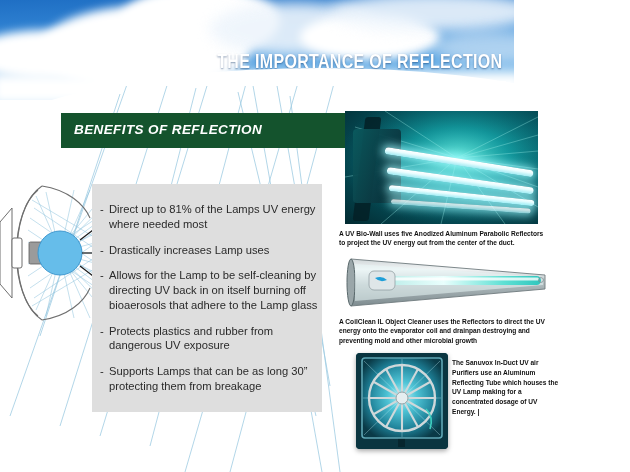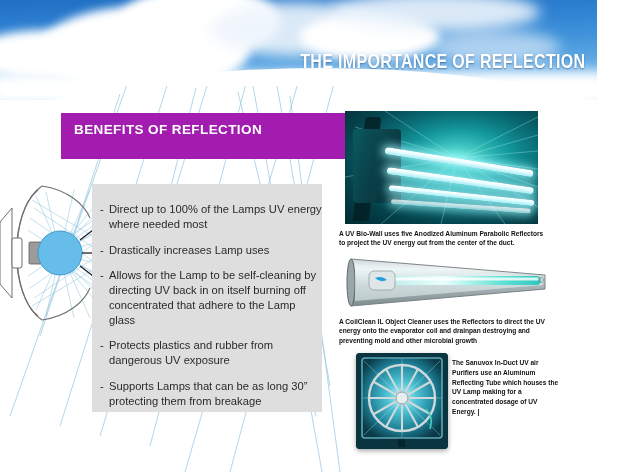--- a/index.html
+++ b/index.html
@@ -1,38 +1,38 @@
 <!DOCTYPE html>
 <html><head>
 <meta charset="utf-8">
 <style>
   html,body{margin:0;padding:0;background:#fff;}
   body{width:630px;height:472px;overflow:hidden;font-family:"Liberation Sans",sans-serif;}
   .slide{position:relative;width:630px;height:472px;background:#ffffff;overflow:hidden;}
 
   
-  .header{position:absolute;left:0;top:0;width:597px;height:100px;overflow:hidden;}
+  .header{position:absolute;left:0;top:0;width:514px;height:100px;overflow:hidden;}
   .sky{position:absolute;inset:0;
        background:linear-gradient(178deg,#1f6fc4 0%,#2d7fd0 22%,#3f92da 45%,#5fa9e4 66%,#8cc4ee 82%,#b9daf4 100%);}
   .cloud{position:absolute;border-radius:50%;background:#ffffff;filter:blur(5px);}
   .cloud2{position:absolute;border-radius:50%;background:#eef5fc;filter:blur(7px);opacity:.9;}
   .cloudband{position:absolute;left:-10px;right:-10px;bottom:-6px;height:34px;background:#ffffff;filter:blur(6px);}
   .headercurve{position:absolute;left:-40px;bottom:-64px;width:720px;height:96px;background:#ffffff;
       border-radius:50% 50% 0 0 / 100% 100% 0 0;}
   .header-title{position:absolute;right:12px;top:50px;color:#ffffff;font-size:20px;letter-spacing:.4px;
       font-weight:bold;font-family:"Liberation Sans",sans-serif;transform:scaleX(.8);transform-origin:right center;
       white-space:nowrap;text-shadow:0 1px 2px rgba(0,40,90,.45);}
   .header-rule{position:absolute;left:110px;right:8px;top:81px;height:2px;background:#ffffff;opacity:.95;}
   .header-rule2{position:absolute;left:95px;right:8px;top:85px;height:1px;background:#ffffff;opacity:.55;}
 
   
   .rays{position:absolute;left:0;top:86px;width:630px;height:386px;pointer-events:none;}
 
   
-  .banner{position:absolute;left:61px;top:113px;width:284px;height:46px;background:#a21caf;}
+  .banner{position:absolute;left:61px;top:113px;width:284px;height:35px;background:#14532d;font-style:italic;}
   .banner-text{position:absolute;left:13px;top:9px;color:#ffffff;font-size:13.5px;font-weight:bold;letter-spacing:.4px;}
 
   
   .reflector{position:absolute;left:-2px;top:178px;width:110px;height:150px;}
 
   
   .greybox{position:absolute;left:92px;top:184px;width:230px;height:228px;background:#dedede;}
   .bullets{position:absolute;left:100px;top:202px;width:222px;color:#2a2a2a;font-size:11.2px;line-height:1.32;}
   .bullet{display:flex;margin-bottom:11px;}
   .bullet .dash{width:9px;flex:0 0 9px;}
@@ -151,29 +151,29 @@
       <line x1="82" y1="62" x2="95" y2="52"></line>
       <line x1="84" y1="75" x2="97" y2="75"></line>
       <line x1="82" y1="88" x2="95" y2="98"></line>
     </g>
   </svg>
 
   <div class="greybox"></div>
   <div class="bullets">
     <div class="bullet">
       <span class="dash">-</span>
-      <span class="btxt">Direct up to 100% of the Lamps UV energy where needed most</span>
+      <span class="btxt">Direct up to 81% of the Lamps UV energy where needed most</span>
     </div>
     <div class="bullet">
       <span class="dash">-</span>
       <span class="btxt">Drastically increases Lamp uses</span>
     </div>
     <div class="bullet">
       <span class="dash">-</span>
-      <span class="btxt">Allows for the Lamp to be self-cleaning by directing UV back in on itself burning off concentrated that adhere to the Lamp glass</span>
+      <span class="btxt">Allows for the Lamp to be self-cleaning by directing UV back in on itself burning off bioaerosols that adhere to the Lamp glass</span>
     </div>
     <div class="bullet">
       <span class="dash">-</span>
       <span class="btxt">Protects plastics and rubber from dangerous UV exposure</span>
     </div>
     <div class="bullet">
       <span class="dash">-</span>
       <span class="btxt">Supports Lamps that can be as long  30” protecting them from breakage</span>
     </div>
   </div>

